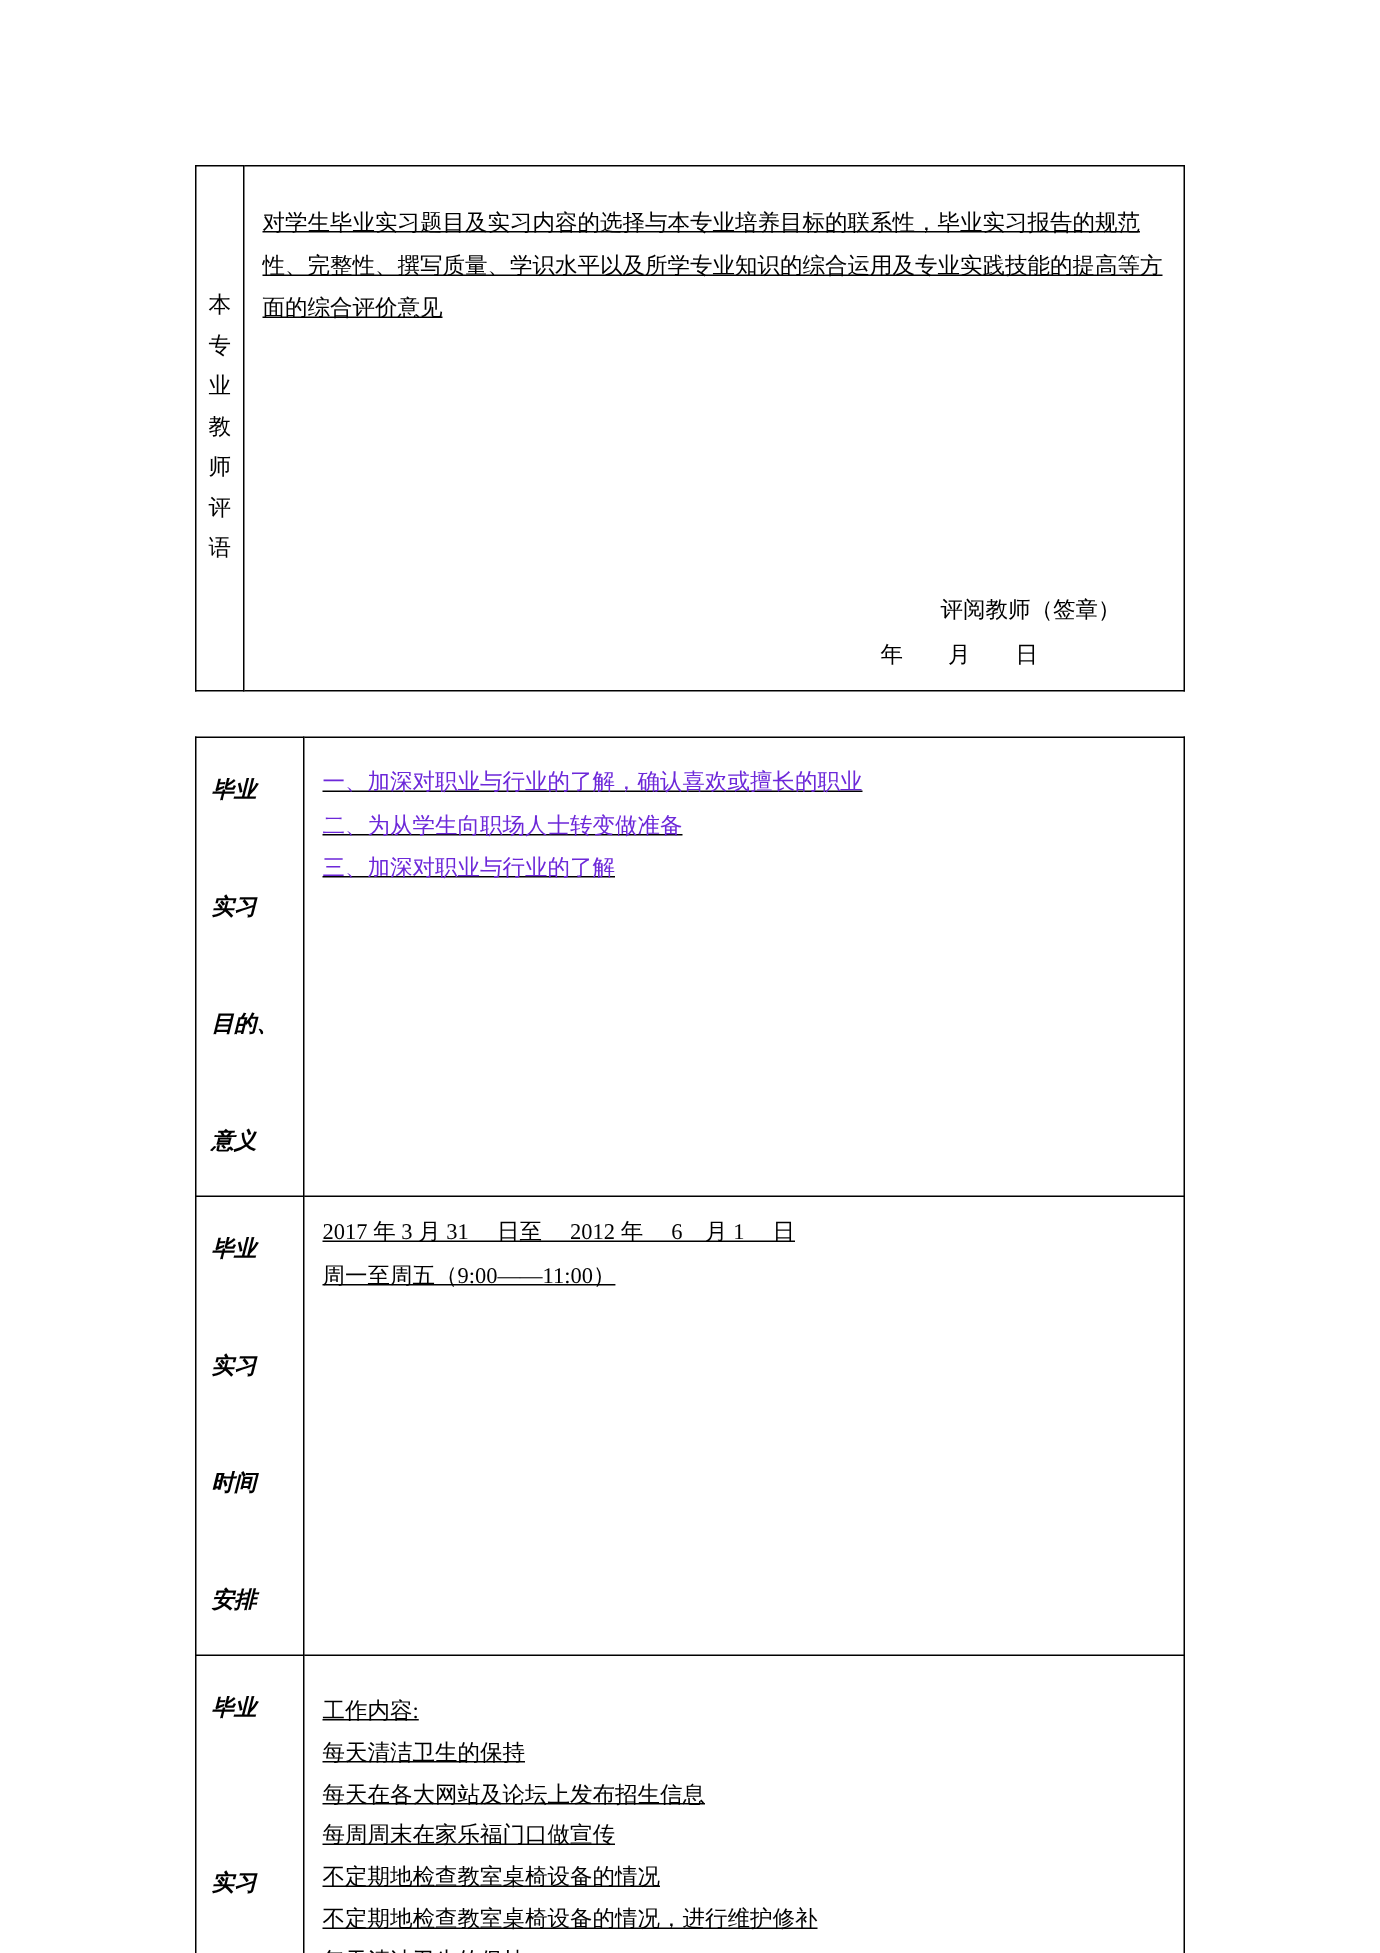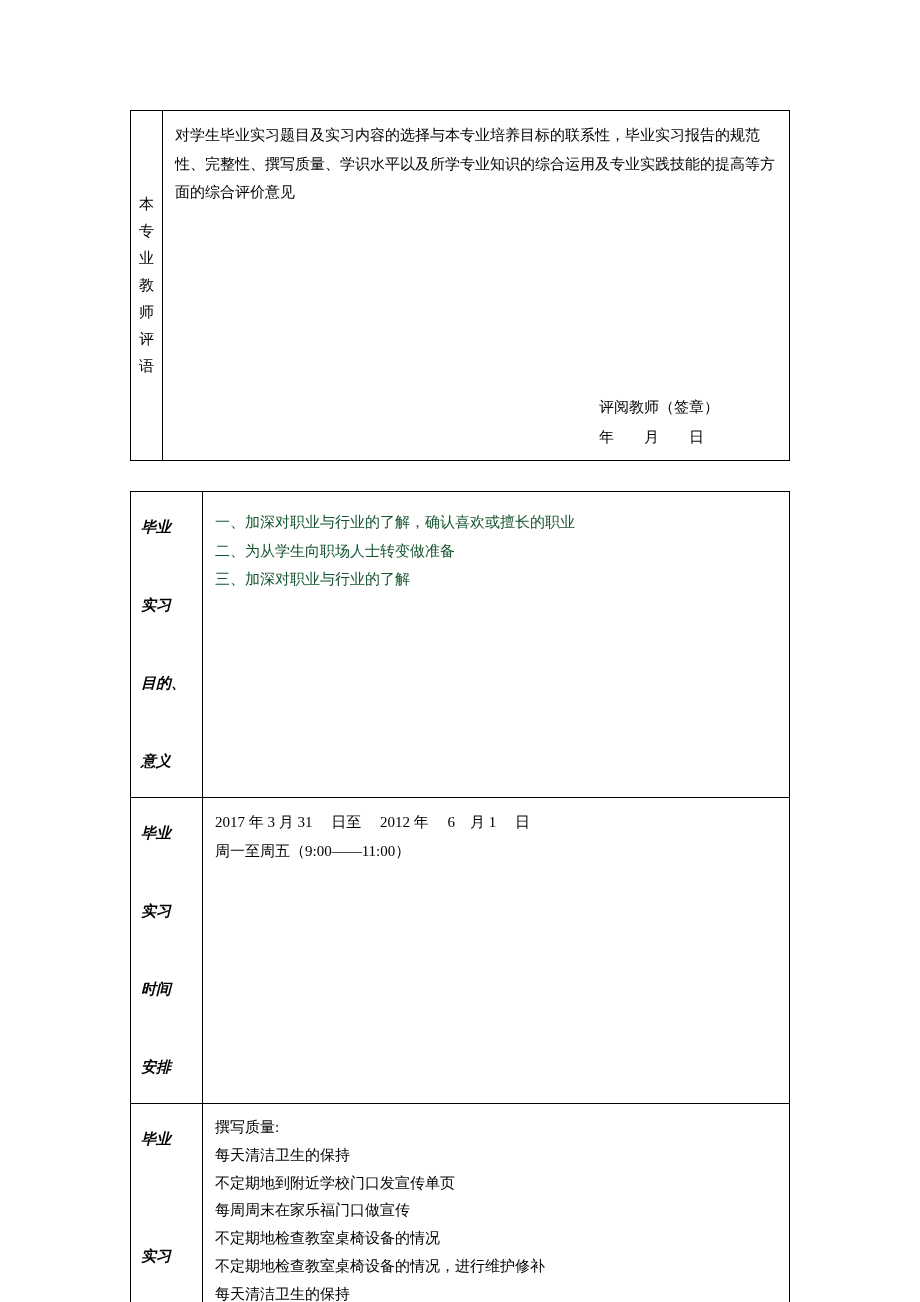--- a/index.html
+++ b/index.html
@@ -35,43 +35,43 @@
   .label2 {
     width: 72px;
     text-align: left;
     vertical-align: top;
     padding: 16px 8px 16px 10px;
     line-height: 2.6;
     font-weight: bold;
     letter-spacing: 0;
     font-style: italic;
   }
-  .maincell { padding: 10px 12px; }
+  .maincell { padding: 24px 12px; text-decoration: underline; }
   .gap { height: 30px; }
-  .gray { color: #14532d; }
+  .gray { color: #6d28d9; }
   .spaced { letter-spacing: 0; }
 </style>
 </head>
 <body>
 
 <table>
   <tbody>
       <tr>
     <td class="vlabel">
       <span>本</span>
       <span>专</span>
       <span>业</span>
       <span>教</span>
       <span>师</span>
       <span>评</span>
       <span>语</span>
     </td>
     <td class="maincell" style="height:350px; position:relative;">
       <div style="line-height:1.9;">对学生毕业实习题目及实习内容的选择与本专业培养目标的联系性，毕业实习报告的规范性、完整性、撰写质量、学识水平以及所学专业知识的综合运用及专业实践技能的提高等方面的综合评价意见</div>
-      <div style="position:absolute; bottom:8px; right:30px; line-height:2;margin-top:20px;">
+      <div style="position:absolute; bottom:8px; right:42px; text-align:right; line-height:2;margin-top:20px;">
         <div>评阅教师（签章）</div>
         <div style="padding-right:55px;">年　　月　　日</div>
       </div>
     </td>
   </tr>
 </tbody>
   </table>
 
 <div class="gap"></div>
 
@@ -106,23 +106,23 @@
   </tr>
   <tr>
     <td class="label2" style="white-space:pre-line; border-bottom:none;">毕业
 
 
 实习
 
 
 内容</td>
     <td class="maincell" style="border-bottom:none; line-height:1.85;">
-      <div>撰写质量:</div>
+      <div>工作内容:</div>
       <div>每天清洁卫生的保持</div>
-      <div>不定期地到附近学校门口发宣传单页</div>
+      <div>每天在各大网站及论坛上发布招生信息</div>
       <div>每周周末在家乐福门口做宣传</div>
       <div>不定期地检查教室桌椅设备的情况</div>
       <div>不定期地检查教室桌椅设备的情况，进行维护修补</div>
       <div>每天清洁卫生的保持</div>
 
     </td>
   </tr>
 </tbody>
   </table>
 

